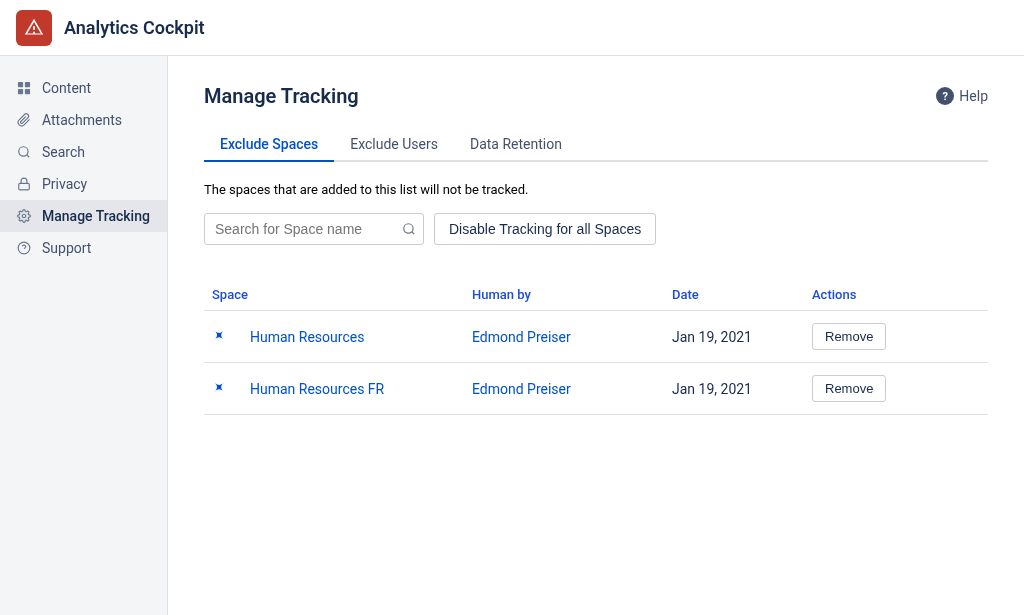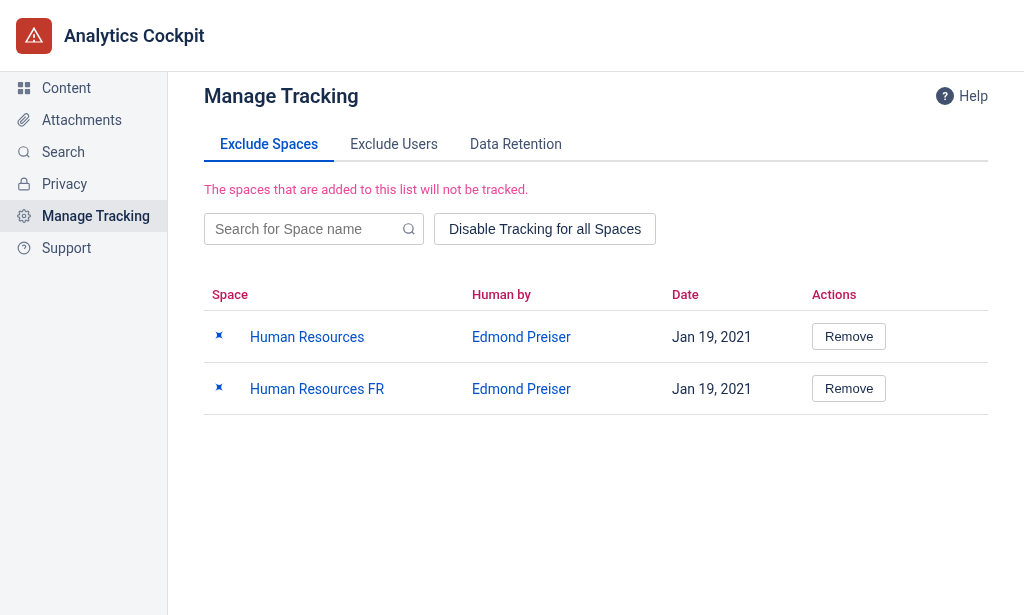--- a/index.html
+++ b/index.html
@@ -9,21 +9,21 @@
       background: #f4f5f7;
       color: #172b4d;
       height: 615px;
       width: 1024px;
       overflow: hidden;
     }
 
     
     .header {
       background: #fff;
-      height: 72px;
+      height: 56px;
       display: flex;
       align-items: center;
       padding: 0 16px;
       border-bottom: 1px solid #e0e0e0;
       position: fixed;
       top: 0; left: 0; right: 0;
       z-index: 100;
     }
     .header-logo {
       width: 36px;
@@ -146,21 +146,21 @@
       white-space: nowrap;
     }
     .tab.active {
       color: #0052cc;
       border-bottom: 2px solid #0052cc;
       font-weight: 500;
     }
 
     
     .info-text {
-      color: #ec4899;
+      color: #000000;
       font-size: 13px;
       margin-bottom: 16px;
     }
 
     
     .action-row {
       display: flex;
       align-items: center;
       gap: 10px;
       margin-bottom: 24px;
@@ -215,21 +215,21 @@
 
     
     .table-container {
       width: 100%;
     }
     .table-header {
       display: grid;
       grid-template-columns: 260px 200px 140px 100px;
       padding: 8px 8px;
       border-bottom: 1px solid #e0e0e0;
-      color: #be185d;
+      color: #1d4ed8;
       font-size: 13px;
       font-weight: 500;
       margin-top: 34px;
     }
     .table-row {
       display: grid;
       grid-template-columns: 260px 200px 140px 100px;
       padding: 12px 8px;
       border-bottom: 1px solid #e0e0e0;
       align-items: center;

